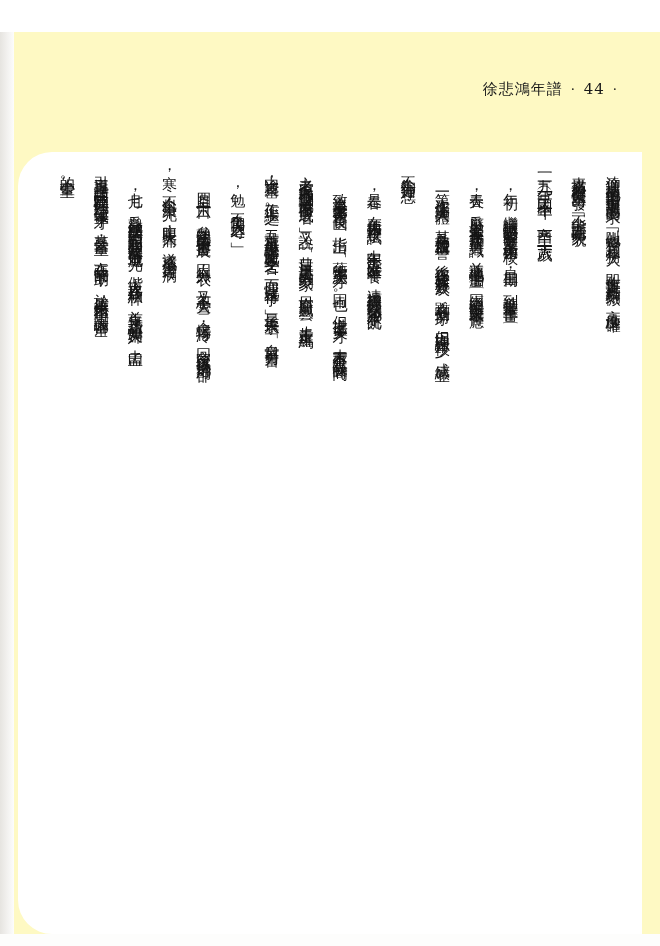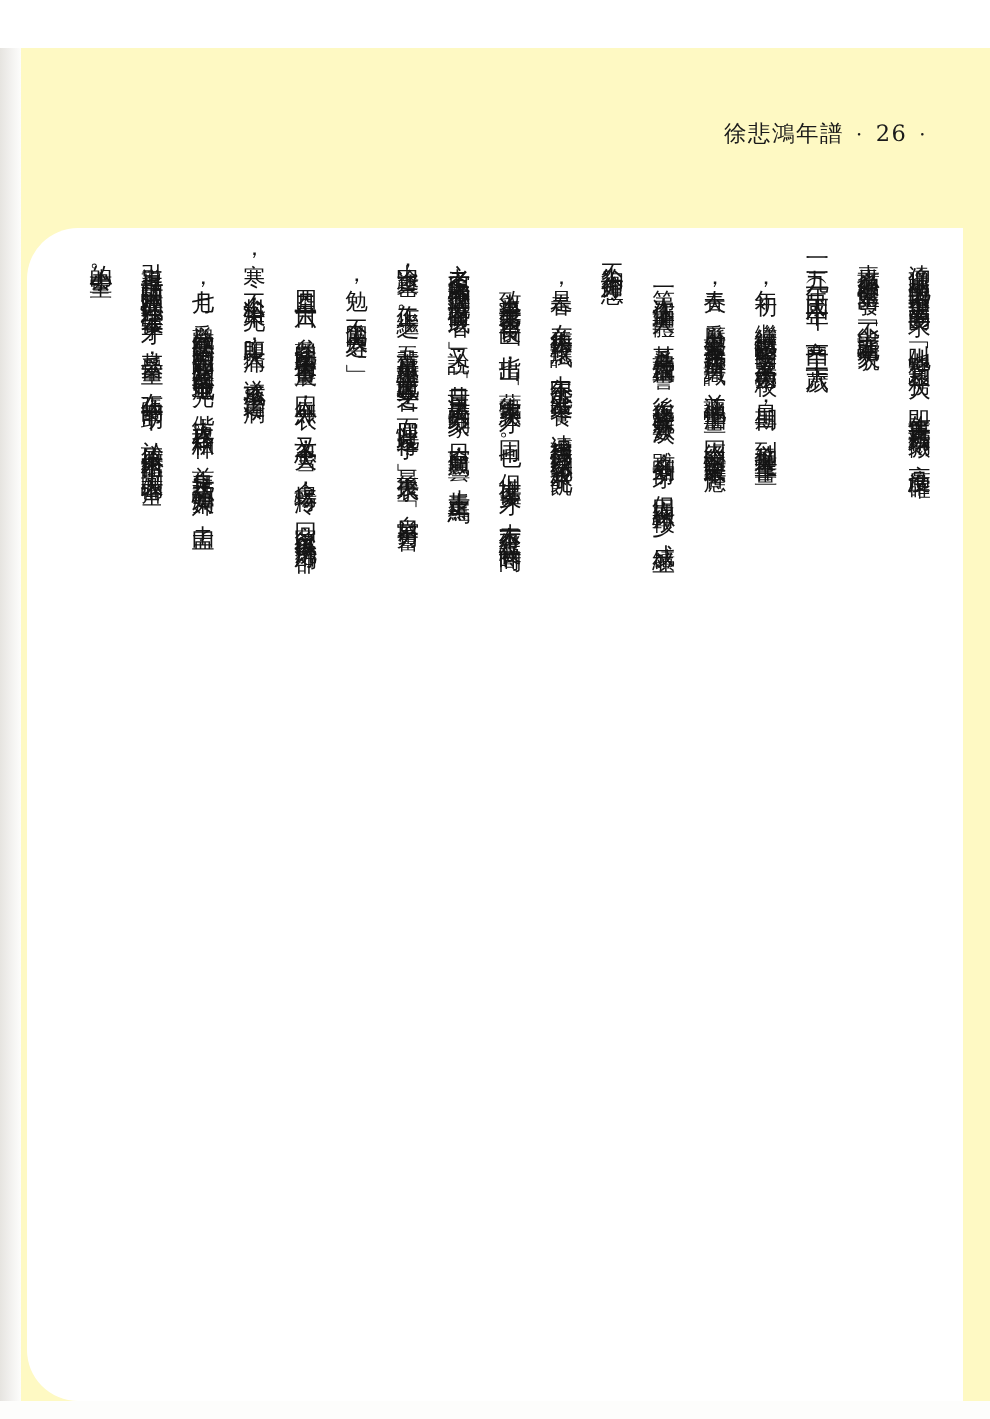--- a/index.html
+++ b/index.html
@@ -112,21 +112,21 @@
 </head>
 <body>
 
 <div class="page">
 
   <div class="scan-edge"></div>
 
   <div class="header">
     <span class="bookname">徐悲鴻年譜</span>
     <span class="dot">·</span>
-    <span class="folio">26</span>
+    <span class="folio">44</span>
     <span class="dot">·</span>
   </div>
 
   <div class="textframe"></div>
 
   <div class="columns" id="cols">
       <div class="col" style="width: 34.1176px;">達仰還叫他的素描提出更高的要求，叫他「務實」和「務大」，即作畫要盡精刻微，高度準確；</div>
       <div class="col" style="width: 34.1176px;">素描必須從整體出發，不能「謹毛而失貌」。</div>
       <div class="col heading" style="width: 34.1176px;">一九二一年（民國十年　辛酉）二十六歲</div>
       <div class="col indent1" style="width: 34.1176px;">年初，繼續就讀於巴黎國立最高美術學校，星期日，到達仰畫室作畫。</div>

